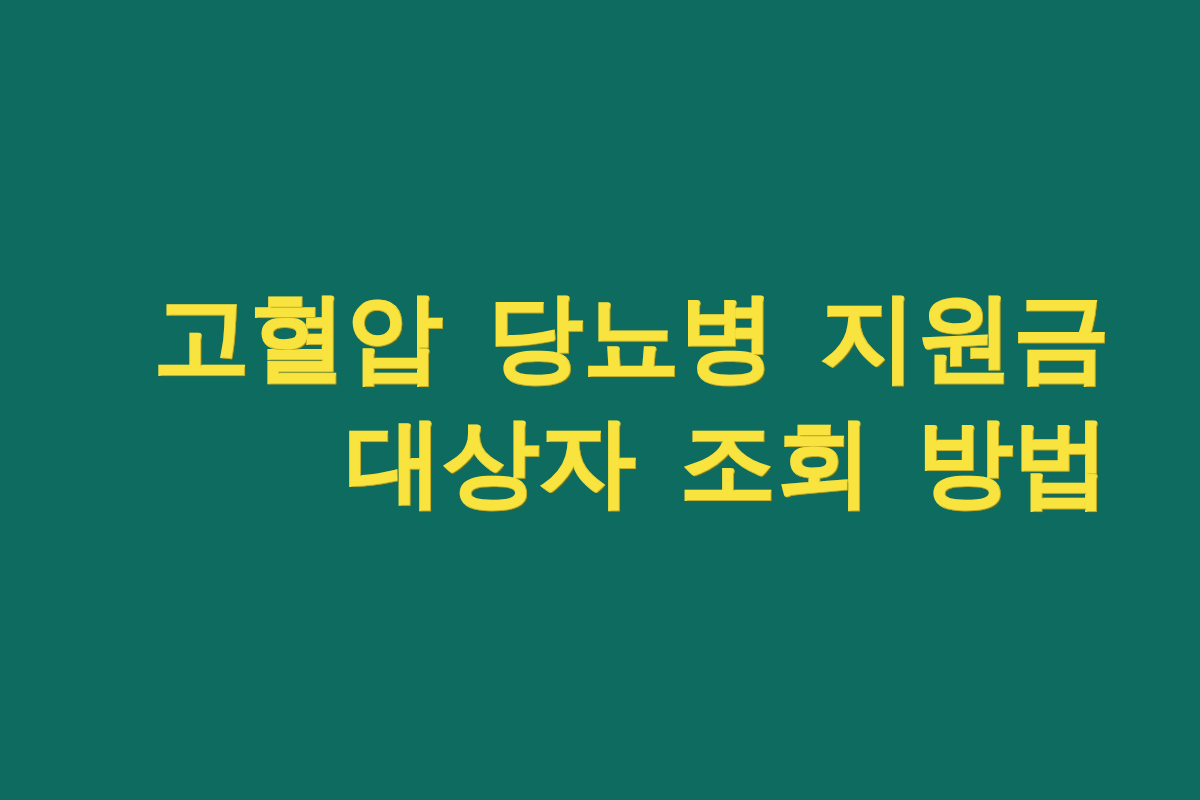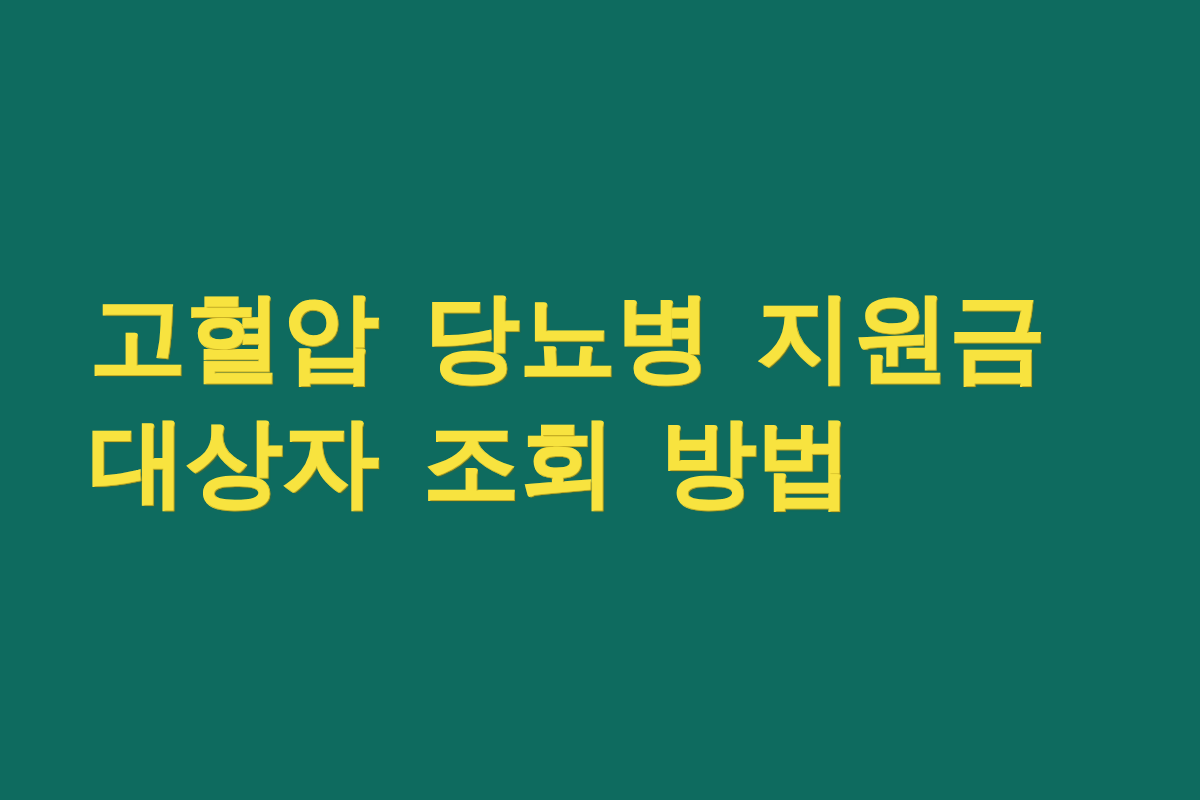--- a/index.html
+++ b/index.html
@@ -21,21 +21,21 @@
     height: 800px;
     box-sizing: border-box;
     display: flex;
     align-items: center;
     justify-content: center;
     background: #0E6B5F;
   }
 
   #headline-block {
     width: 1060px;
-    text-align: left;
+    text-align: right;
     padding: 0 20px;
     box-sizing: border-box;
   }
 
   #headline {
     display: block;
     margin: 0;
     font-family: "DejaVu Sans", "Liberation Sans", sans-serif;
     font-weight: 700;
     font-size: 96px;

